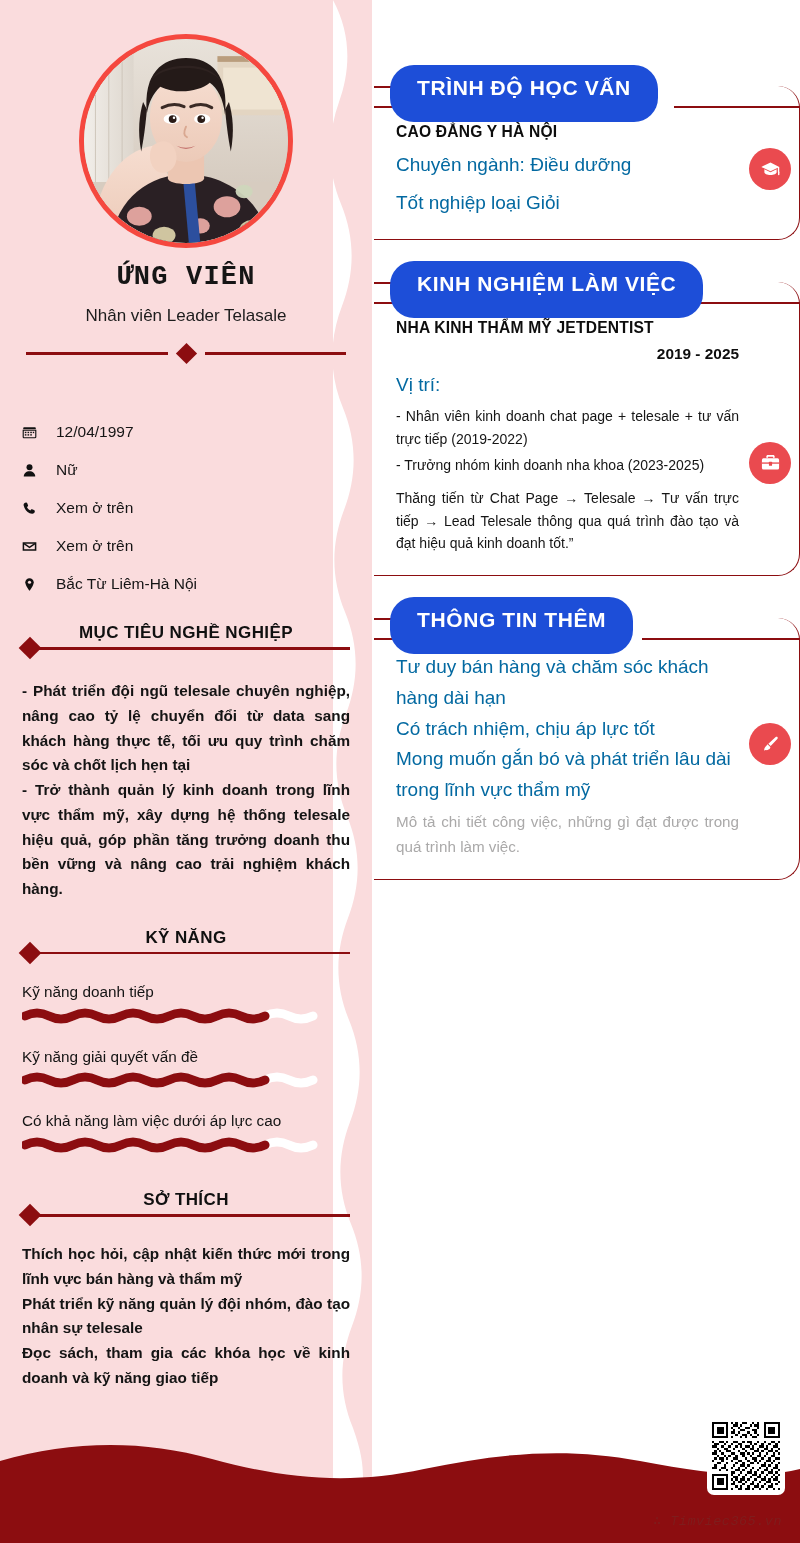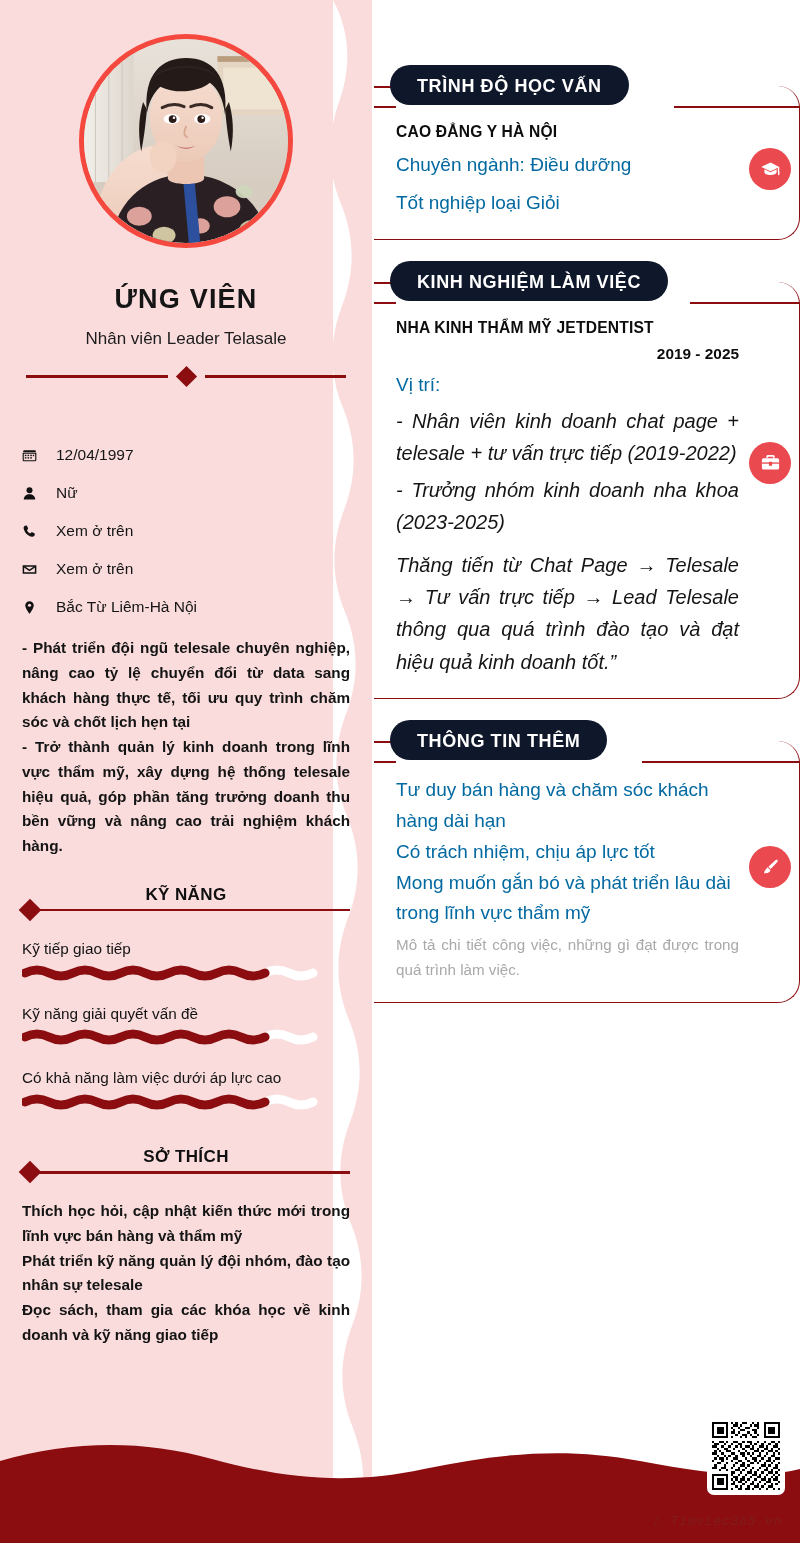--- a/index.html
+++ b/index.html
@@ -44,21 +44,22 @@
     background: #d8c9bf;
   }
   #avatar-photo { position: absolute; inset: 0; }
 
   #cand-name {
     text-align: center;
     font-size: 27px;
     font-weight: bold;
     letter-spacing: 1.2px;
     color: #151515;
-    margin-top: 36px;
+    margin-top: 14px;
+    font-family: Liberation Mono, monospace;
   }
   #cand-role {
     text-align: center;
     font-size: 17px;
     color: #1c1c1c;
     margin-top: 14px;
   }
 
   
   #name-rule {
@@ -145,26 +146,26 @@
     content: "";
     position: absolute;
     left: 0; top: 0;
     width: 22px; height: 1.6px;
     background: #8c0d10;
   }
 
   .sec-badge {
     position: absolute;
     left: 16px; top: -21px;
-    background: #0f172a;
+    background: #1d4ed8;
     color: #fff;
-    font-size: 18px;
+    font-size: 21px;
     font-weight: bold;
     letter-spacing: .6px;
-    padding: 11px 27px 8px 27px;
+    padding: 11px 27px 22px 27px;
     border-radius: 24px;
     z-index: 6;
     white-space: nowrap;
   }
   .sec-badge-line {
     position: absolute;
     left: 0; top: 20px;
     width: 22px; height: 1.6px;
     background: #8c0d10;
     z-index: 5;
@@ -193,22 +194,22 @@
     line-height: 1.5;
   }
   .org-period {
     font-size: 15.4px; font-weight: bold; color: #0d0d0d;
     text-align: right; margin-top: 6px;
   }
   .org-line {
     font-size: 19px; color: #0369a1; line-height: 1.62;
   }
   .org-para {
-    font-size: 20px; color: #151515; line-height: 1.62;
-    text-align: justify; margin-top: 4px; font-style: italic;
+    font-size: 14px; color: #151515; line-height: 1.62;
+    text-align: justify; margin-top: 4px;
   }
   .muted {
     color: #aaa9a9;
     font-size: 15.2px; line-height: 1.62; text-align: justify;
     margin-top: 4px;
   }
   .mt6 { margin-top: 7px; }
 
   
   #footer-wave {
@@ -394,34 +395,39 @@
         <span class="ci">
           <svg width="15" height="15" viewBox="0 0 16 16" fill="#111">
             <path d="M8 1.2c-2.5 0-4.5 2-4.5 4.5C3.5 9.2 8 14.8 8 14.8s4.5-5.6 4.5-9.1C12.5 3.2 10.5 1.2 8 1.2z"></path>
             <circle cx="8" cy="5.6" r="1.7" fill="#fadcdc"></circle>
           </svg>
         </span>
         <span>Bắc Từ Liêm-Hà Nội</span>
       </div>
     </div>
 
+    <div class="sb-head">
+      <span class="label">MỤC TIÊU NGHỀ NGHIỆP</span>
+      <span class="rule"></span>
+      <span class="dia"></span>
+    </div>
     <div class="sb-body">
       <p>-   Phát triển đội ngũ telesale chuyên nghiệp, nâng cao tỷ lệ chuyển đổi từ data sang khách hàng thực tế, tối ưu quy trình chăm sóc và chốt lịch hẹn tại</p>
       <p>-  Trở thành quản lý kinh doanh trong lĩnh vực thẩm mỹ, xây dựng hệ thống telesale hiệu quả, góp phần tăng trưởng doanh thu bền vững và nâng cao trải nghiệm khách hàng.</p>
     </div>
 
     <div class="sb-head" style="margin-top:26px;">
       <span class="label">KỸ NĂNG</span>
       <span class="rule"></span>
       <span class="dia"></span>
     </div>
     <div id="skill-list">
 
       <div class="skill-item">
-        <div class="skill-name">Kỹ tiếp giao tiếp</div>
+        <div class="skill-name">Kỹ năng doanh tiếp</div>
         <svg class="skill-wave" viewBox="0 0 300 18" preserveAspectRatio="none">
           <path d="M3,9 q12,-6 24,0 t24,0 t24,0 t24,0 t24,0 t24,0 t24,0 t24,0 t24,0 t24,0 t24,0 t24,0" stroke="#ffffff" stroke-width="9" fill="none" stroke-linecap="round"></path>
           <path d="M3,9 q12,-6 24,0 t24,0 t24,0 t24,0 t24,0 t24,0 t24,0 t24,0 t24,0 t24,0" stroke="#8c0d10" stroke-width="9" fill="none" stroke-linecap="round"></path>
         </svg>
       </div>
 
       <div class="skill-item">
         <div class="skill-name">Kỹ năng giải quyết vấn đề</div>
         <svg class="skill-wave" viewBox="0 0 300 18" preserveAspectRatio="none">
           <path d="M3,9 q12,-6 24,0 t24,0 t24,0 t24,0 t24,0 t24,0 t24,0 t24,0 t24,0 t24,0 t24,0 t24,0" stroke="#ffffff" stroke-width="9" fill="none" stroke-linecap="round"></path>

